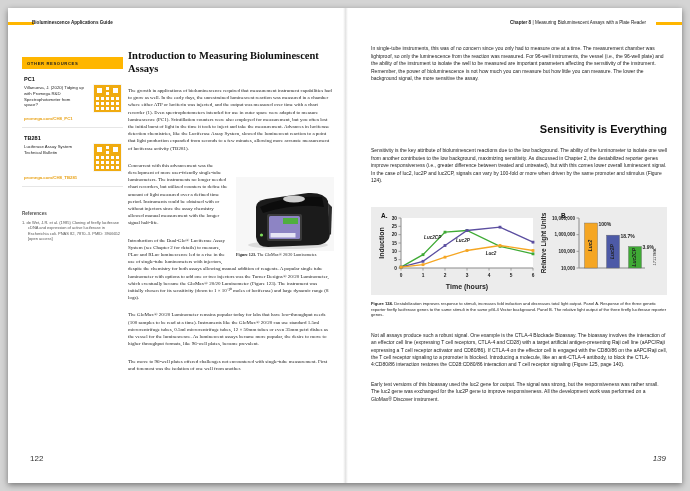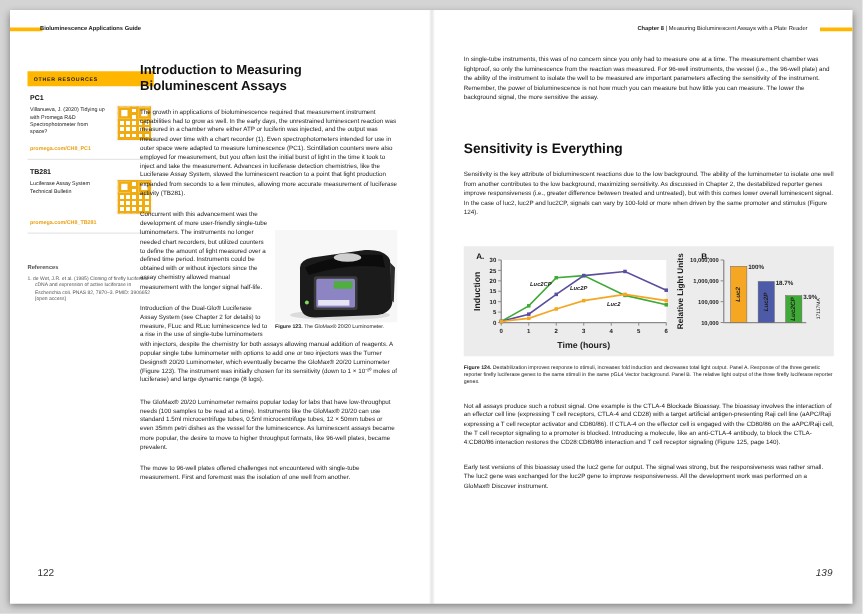--- a/index.html
+++ b/index.html
@@ -32,31 +32,31 @@
               border:2px solid #f0ab10;background:#fff;}
   .qr::after{content:"";position:absolute;right:1px;top:1px;width:5px;height:5px;
              border:2px solid #f0ab10;background:#fff;}
   .sb-link{clear:both;display:block;font-size:4.3px;font-weight:bold;color:#e9a319;
            padding-top:4px;text-decoration:none;}
   .refs{margin-top:24px;}
   .refs-title{font-size:4.6px;font-weight:bold;color:#555;margin-bottom:4px;}
   .ref{font-size:4px;line-height:5.3px;color:#555;padding-left:6px;text-indent:-6px;}
 
   
-  .left-col{position:absolute;left:104px;top:42px;width:206px;}
+  .left-col{position:absolute;left:120px;top:42px;width:206px;font-family:Liberation Serif, serif;}
   h1.article-title{font-size:10.5px;line-height:12.5px;margin:0 0 12px 0;color:#111;}
   .body-p{font-size:5px;line-height:7.2px;color:#222;margin:0 0 10px 0;}
   .fig123{float:right;width:98px;margin:15px 0 3px 6px;}
   .fig123 svg{display:block;width:98px;height:74px;}
   .figcap{font-size:4.2px;line-height:5.5px;color:#222;margin-top:3px;}
   .figcap b{font-weight:bold;}
 
   
   .right-col{position:absolute;left:363px;top:37px;width:296px;}
-  h2.section-title{font-size:11px;margin:30px 0 12px 0;color:#111;}
+  h2.section-title{font-size:11px;margin:40px 0 12px 0;color:#111;text-align:right;}
   .figure-box{position:relative;width:296px;height:88px;background:#ececec;margin:22px 0 6px 0;}
   .panel-label{position:absolute;font-size:6.5px;font-weight:bold;color:#111;}
   .pl-a{left:10px;top:5px;}
   .pl-b{left:190px;top:5px;}
   .chartA{position:absolute;left:6px;top:5px;}
   .chartB{position:absolute;left:168px;top:5px;}
   .cap124{font-size:4.2px;line-height:5.6px;color:#222;margin:0 0 14px 0;}
   .cap124 b{font-weight:bold;}
   svg text{font-family:"Liberation Sans",sans-serif;fill:#222;}
 </style>

